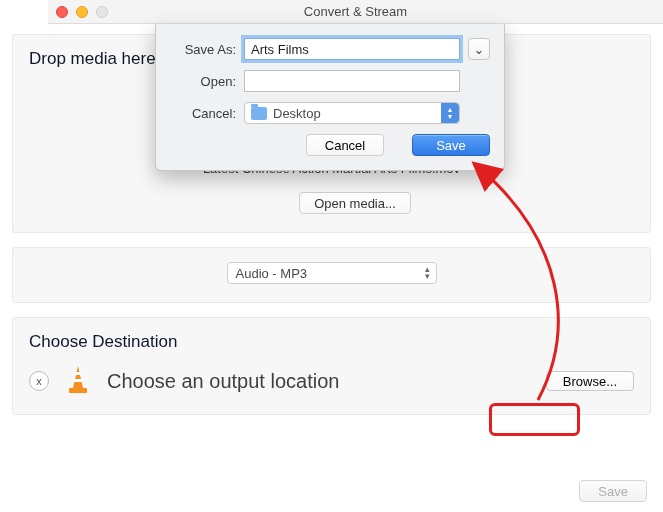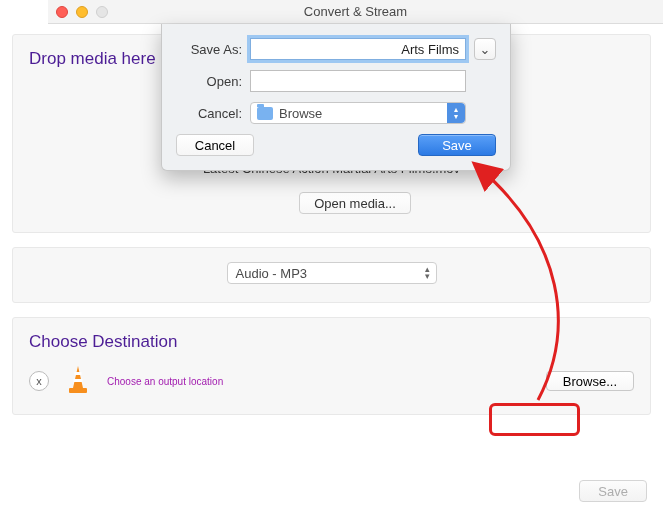--- a/index.html
+++ b/index.html
@@ -34,21 +34,21 @@
   
   .content { padding: 10px 12px 0 12px; }
   .section {
     background: #f7f7f7;
     border: 1px solid #e8e8e8;
     border-radius: 3px;
     padding: 14px 16px 18px 16px;
     margin-bottom: 14px;
   }
   .section-label {
-    color: #4c1d95;
+    color: #0f172a;
     font-size: 17px;
     font-weight: 400;
     margin-bottom: 14px;
   }
   .drop-area { min-height: 188px; }
   .file-line {
     margin-top: 92px;
     text-align: center;
     color: #3d3d3d;
     font-size: 13px;
@@ -106,21 +106,21 @@
     margin-top: 8px;
     gap: 16px;
   }
   .circle-x {
     width: 20px; height: 20px; border-radius: 50%;
     border: 1px solid #bbb; background: #fff;
     display: flex; align-items: center; justify-content: center;
     font-size: 11px; color: #555; cursor: pointer;
   }
   .vlc-icon { width: 26px; height: 30px; display: block; }
-  .dest-text { color: #a21caf; font-size: 10px; }
+  .dest-text { color: #404040; font-size: 20px; }
   .spacer { flex: 1; }
   .browse-btn {
     height: 20px; padding: 0 16px;
     background: linear-gradient(#ffffff,#f7f7f7);
     border: 1px solid #c9c9c9; border-radius: 4px;
     font-size: 13px; cursor: pointer;
   }
 
   .footer {
     position: absolute;
@@ -131,21 +131,21 @@
     height: 22px; padding: 0 18px;
     background: linear-gradient(#fcfcfc,#f3f3f3);
     border: 1px solid #d5d5d5; border-radius: 4px;
     font-size: 13px; color: #adadad;
   }
 
   
   .sheet {
     position: absolute;
     top: 24px;
-    left: 161px;
+    left: 155px;
     width: 350px;
     background: #eff1f3;
     border: 1px solid #c8c8c8;
     border-top: none;
     border-radius: 0 0 6px 6px;
     box-shadow: 0 8px 20px rgba(0,0,0,0.25);
     padding: 14px 14px 14px 14px;
   }
   .sheet-row {
     display: flex;
@@ -165,21 +165,20 @@
     border: 1px solid #bfbfbf;
     background: #fff;
     padding: 0 6px;
     font-size: 13px;
     color: #1e1e1e;
   }
   .sheet-input.focus {
     outline: 3px solid #9ec8f2;
     outline-offset: 0;
     border-color: #7faee0;
-    text-align: right;
   }
   .disclosure-btn {
     width: 22px; height: 22px;
     background: linear-gradient(#ffffff,#f3f3f3);
     border: 1px solid #c7c7c7;
     border-radius: 4px;
     display: flex; align-items: center; justify-content: center;
     cursor: pointer;
     color: #4a4a4a;
   }
@@ -204,22 +203,22 @@
     width: 7px; height: 3px; background: #79b2f0; border-radius: 1px 1px 0 0;
   }
   .where-select .end-cap {
     position: absolute; right: 0; top: 0; bottom: 0; width: 18px;
     background: #4f90e4;
     border-radius: 0 4px 4px 0;
     color: #fff; font-size: 8px; line-height: 7px;
     display: flex; flex-direction: column; align-items: center; justify-content: center;
   }
   .sheet-btns {
-    display: flex; justify-content: space-between;
-    gap: 12px; margin-top: 0;
+    display: flex; justify-content: flex-end;
+    gap: 28px; margin-top: 0;
   }
   .btn-cancel {
     height: 22px; width: 78px;
     background: linear-gradient(#ffffff,#f6f6f6);
     border: 1px solid #cfcfcf; border-radius: 4px;
     font-size: 13px; cursor: pointer;
   }
   .btn-save {
     height: 22px; width: 78px;
     background: linear-gradient(#5aa0f8,#2c7ae4);
@@ -307,21 +306,21 @@
   </div>
   <div class="sheet-row">
     <div class="sheet-label">Open:</div>
     <input class="sheet-input" value="" style="">
     <div style="width:22px"></div>
   </div>
   <div class="sheet-row">
     <div class="sheet-label">Cancel:</div>
     <div class="where-select">
       <span class="folder-icn"></span>
-      <span>Browse</span>
+      <span>Desktop</span>
       <span class="end-cap">▴<br>▾</span>
     </div>
     <div style="width:22px"></div>
   </div>
   <div class="sheet-btns">
     <button class="btn-cancel">
       <span>Cancel</span>
     </button>
     <button class="btn-save">
       <span>Save</span>

